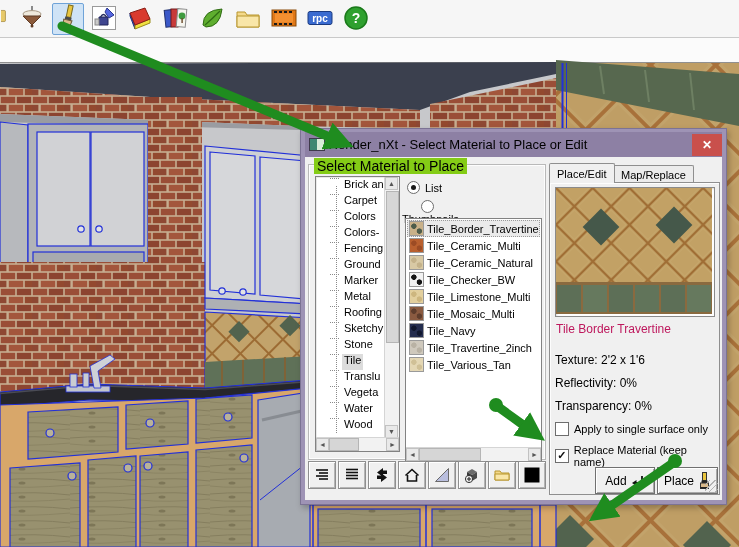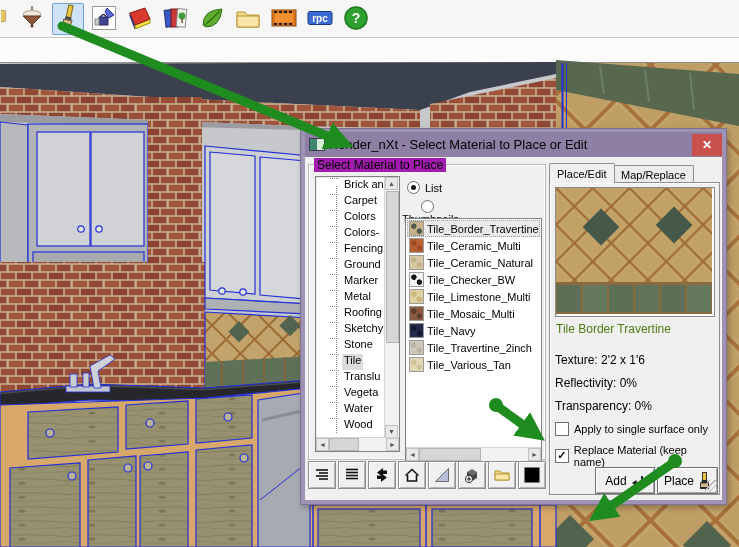--- a/index.html
+++ b/index.html
@@ -27,21 +27,21 @@
   #title-icon{width:14px;height:11px;margin-left:4px;border:1px solid #3e3a4a;
               background:linear-gradient(90deg,#3e8872 0 50%,#d9ecd9 50% 100%);flex:0 0 auto;}
   #title-text{flex:1;text-align:left;font-size:13px;color:#000000;white-space:nowrap;overflow:hidden;}
   #close-btn{width:30px;height:22px;background:#c9504c;color:#fff;display:flex;align-items:center;
              justify-content:center;font-size:12px;font-weight:bold;margin-right:0;flex:0 0 auto;cursor:default;}
   #dlg-body{position:absolute;left:4px;top:28px;right:4px;bottom:4px;background:#f0f0f0;}
 
   
   #groupbox{position:absolute;left:3px;top:7px;width:236px;height:294px;
             border:1px solid #b9b9b9;box-shadow:inset 0 0 0 1px #fdfdfd;}
-  #group-label{position:absolute;left:5px;top:-7px;background:#a21caf;padding:0 3px;font-size:12px;color:#000;}
+  #group-label{position:absolute;left:5px;top:-7px;background:#84cc16;padding:0 3px;font-size:14px;color:#000;}
 
   
   #tree{position:absolute;left:6px;top:11px;width:85px;height:276px;background:#fff;
         border:1px solid #828282;box-shadow:inset 1px 1px 0 #5f5f5f22;box-sizing:border-box;}
   #tree-inner{position:absolute;left:0;top:1px;right:15px;bottom:14px;overflow:hidden;}
   #tree-inner::before{content:"";position:absolute;left:20px;top:8px;bottom:4px;border-left:1px dotted #8a8a8a;}
   .tree-item{height:16px;display:flex;font-size:11px;color:#000;padding-left:14px;white-space:nowrap;}
   .tree-item .dots{width:9px;border-top:1px dotted #8a8a8a;margin-right:3px;flex:0 0 auto;}
   .tree-item .lbl{padding:0 2px;overflow:hidden;}
   .tree-item.selected .lbl{background:#dcdcdc;}
@@ -77,21 +77,21 @@
   .tab{position:absolute;top:2px;height:17px;padding:0 7px;font-size:11px;color:#000;background:#ececec;
        border:1px solid #8f8f8f;border-bottom:none;border-radius:2px 2px 0 0;display:flex;align-items:center;}
   .tab.active{top:0;height:19px;background:#f0f0f0;z-index:3;}
   #tab-place{left:0;}
   #tab-map{left:64px;}
   #panel-box{position:absolute;left:0;top:19px;width:171px;height:313px;background:#f0f0f0;
              border:1px solid #8f8f8f;box-shadow:inset 1px 1px 0 #fdfdfd;box-sizing:border-box;z-index:2;}
   #preview{position:absolute;left:5px;top:4px;width:158px;height:128px;border:1px solid #8a8a8a;
            background:#fff;box-shadow:inset 1px 1px 2px #00000022;}
   #preview svg{display:block;}
-  #preview-caption{position:absolute;left:6px;top:139px;font-size:12px;color:#4d7c0f;}
+  #preview-caption{position:absolute;left:6px;top:139px;font-size:12px;color:#be185d;}
   .prop-line{position:absolute;left:5px;font-size:12px;color:#000;}
   #prop-texture{top:170px;} #prop-reflect{top:193px;} #prop-transp{top:216px;}
   .cb-row{position:absolute;left:5px;display:flex;align-items:center;font-size:11px;color:#000;}
   #cb-apply{top:239px;} #cb-replace{top:261px;justify-content:flex-end;}
   .cbbox{width:12px;height:12px;background:#fff;border:1px solid #6d6d6d;margin-right:5px;
          display:flex;align-items:center;justify-content:center;font-size:11px;font-weight:bold;color:#111;line-height:1;}
   .cbbox.checked::after{content:"✓";margin-top:-1px;}
   .dlg-btn{position:absolute;top:284px;height:25px;background:#f0f0f0;border:1px solid #707070;
            box-shadow:inset 1px 1px 0 #ffffff,inset -1px -1px 0 #a8a8a8;display:flex;align-items:center;
            justify-content:center;font-size:12px;color:#000;gap:4px;}

